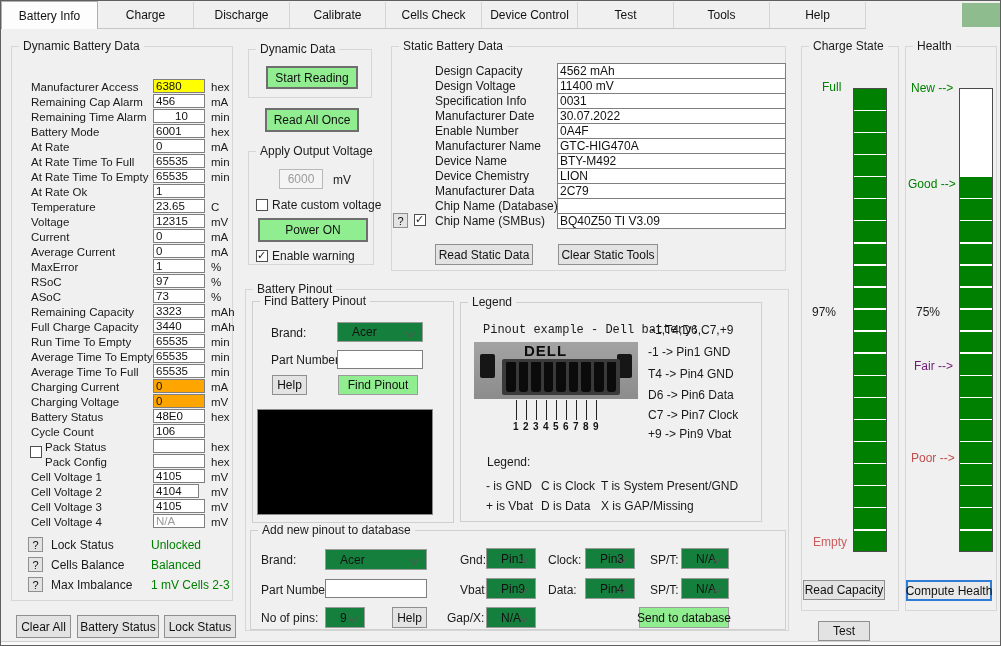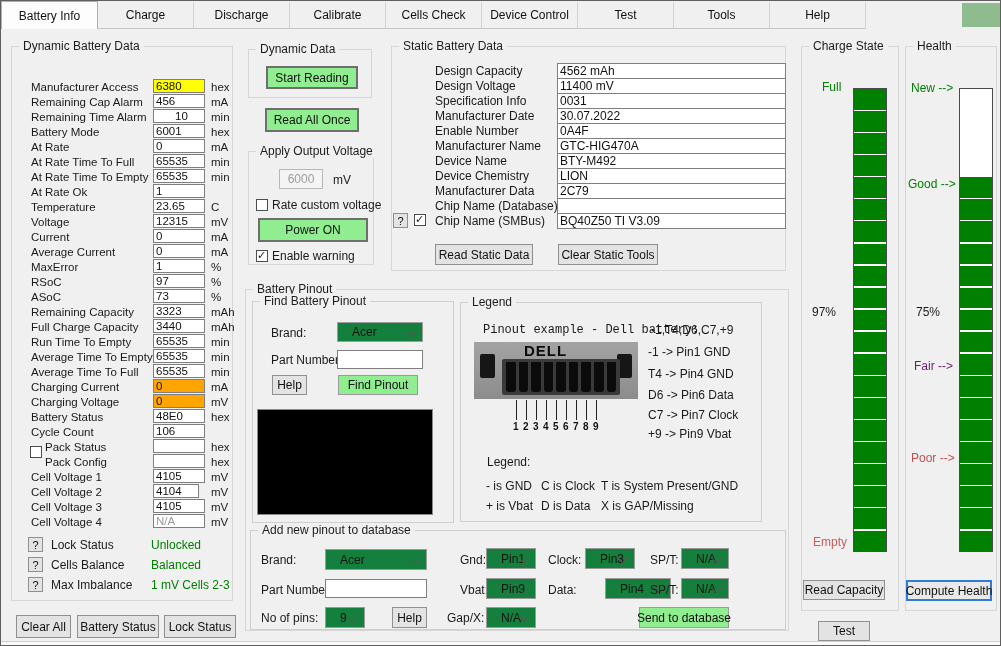--- a/index.html
+++ b/index.html
@@ -323,21 +323,21 @@
       </div>
 
       <span class="lbl12" style="left:10px;top:52px;">Part Number:</span>
       <input class="field" style="left: 74px; top: 48px; width: 102px; height: 19px; font-size: 12px;">
       <span class="lbl12" style="left:209px;top:52px;">Vbat:</span>
       <div class="combo" style="left:235px;top:47px;width:50px;height:21px;">
         <span>Pin9</span>
         <span class="chev"></span>
       </div>
       <span class="lbl12" style="left:297px;top:52px;">Data:</span>
-      <div class="combo" style="left:354px;top:47px;width:66px;height:21px;">
+      <div class="combo" style="left:334px;top:47px;width:50px;height:21px;">
         <span>Pin4</span>
         <span class="chev"></span>
       </div>
       <span class="lbl12" style="left:399px;top:52px;">SP/T:</span>
       <div class="combo" style="left:430px;top:47px;width:48px;height:21px;">
         <span>N/A</span>
         <span class="chev"></span>
       </div>
 
       <span class="lbl12" style="left:10px;top:80px;">No of pins:</span>

